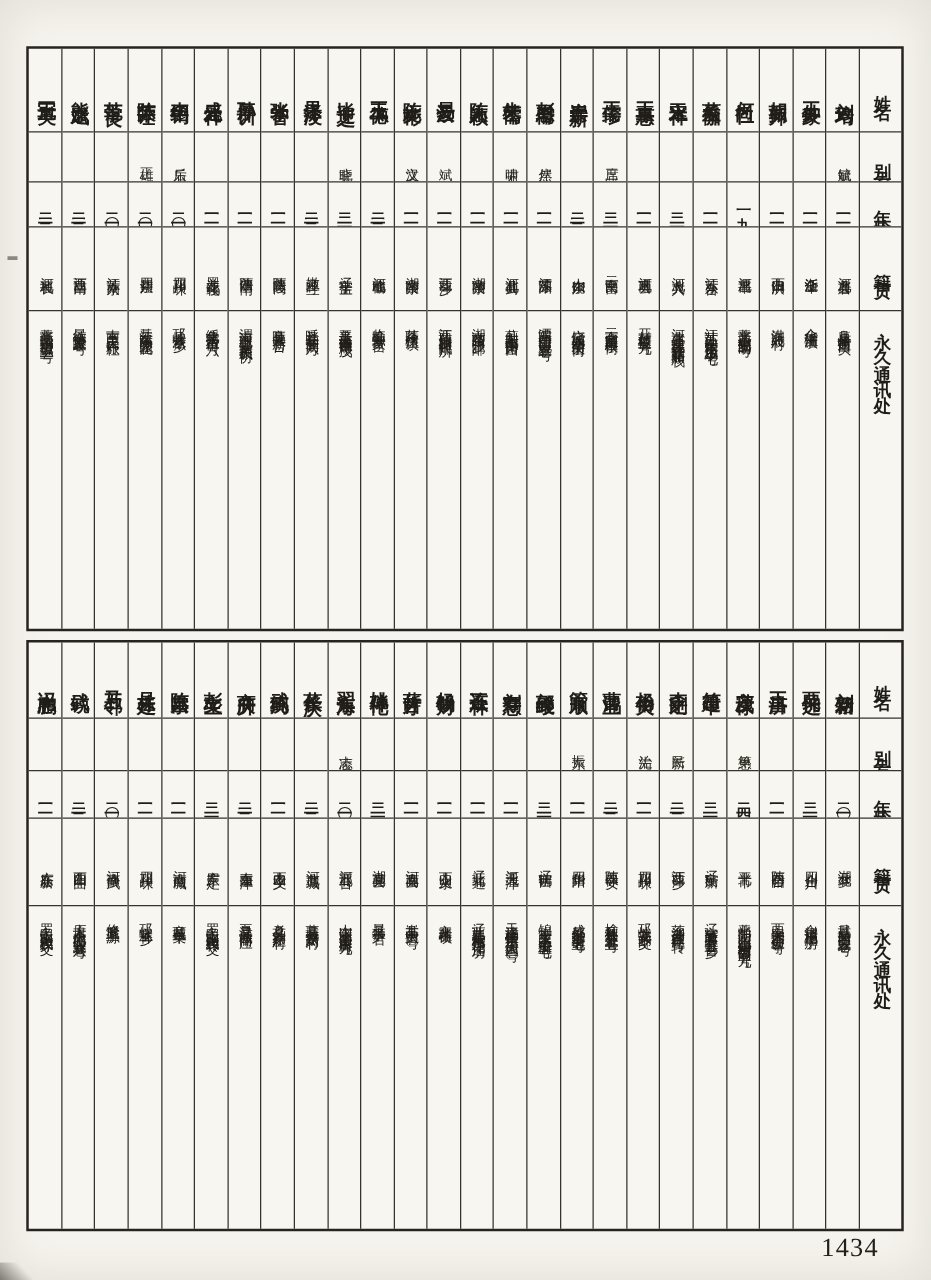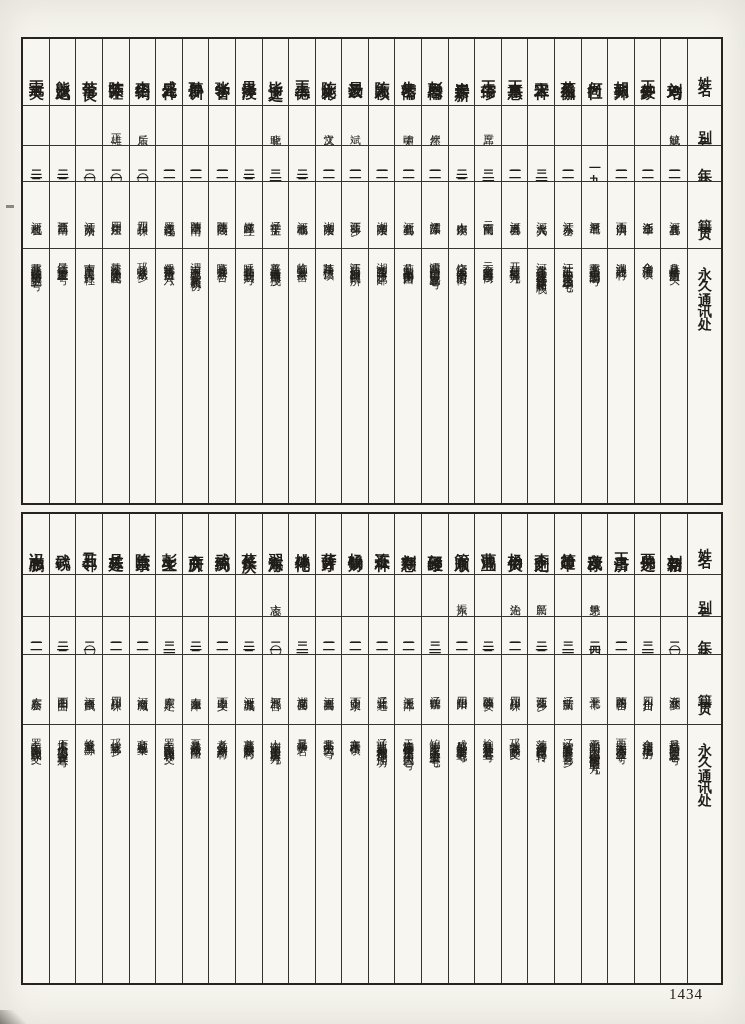--- a/index.html
+++ b/index.html
@@ -56,21 +56,21 @@
   .vtext.name{font-size:15px;font-weight:700;letter-spacing:2px;line-height:17px;}
   .vtext.alias{font-size:11px;line-height:13px;letter-spacing:1px;color:#2b2username1;}
   .vtext.alias{color:#2b2821;}
   .vtext.age{font-size:12px;font-weight:600;letter-spacing:3px;}
   .vtext.native{font-size:11px;line-height:13px;letter-spacing:1px;}
   .vtext.address{font-size:11px;line-height:12.5px;letter-spacing:1.5px;}
   .hlabel{font-size:14px;font-weight:700;letter-spacing:7px;}
   .hlabel.spread{letter-spacing:13px;font-size:14px;}
   .page-number{
     position:absolute;right:42px;top:986px;
-    font-size:15px;letter-spacing:1px;color:#23201b;
+    font-size:21px;letter-spacing:1px;color:#23201b;
     font-family:"Liberation Serif","DejaVu Serif",serif;
   }
   
   .edge-smudge{
     position:absolute;left:0;bottom:0;width:26px;height:14px;
     background:linear-gradient(45deg,rgba(40,35,30,.55),rgba(40,35,30,0) 70%);
     pointer-events:none;
   }
   .left-tick{
     position:absolute;left:6px;top:205px;width:8px;height:3px;

